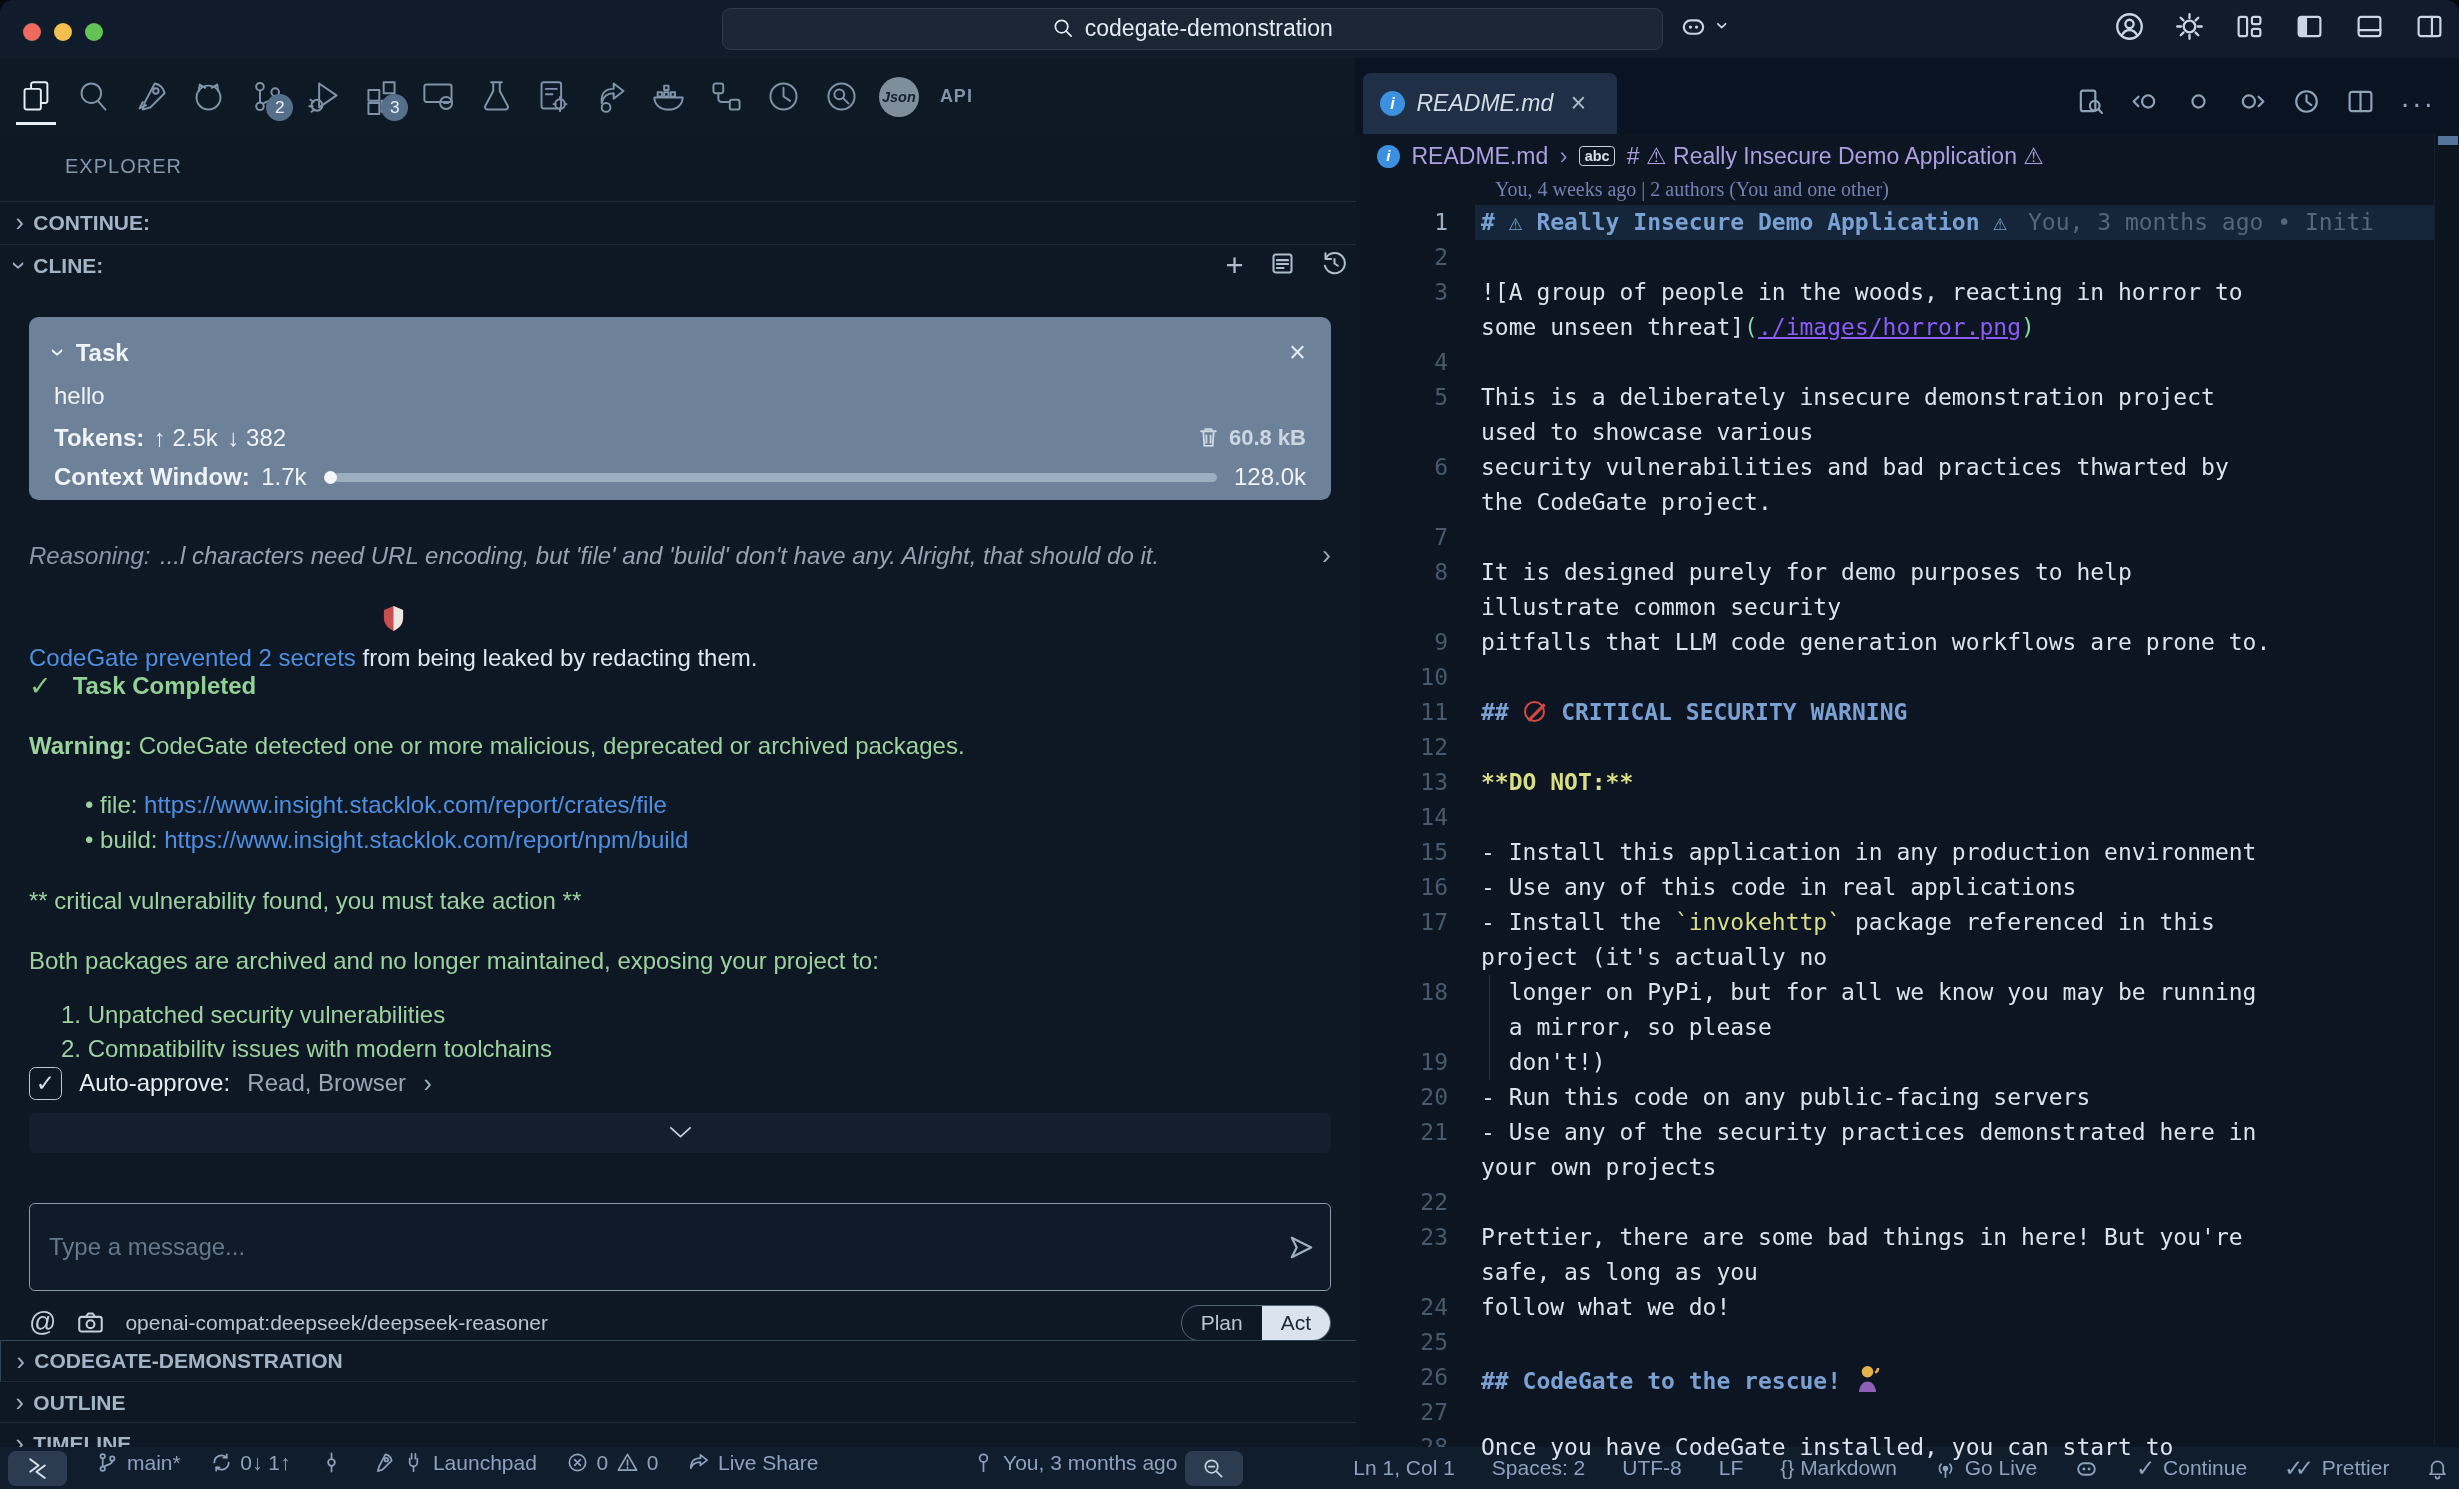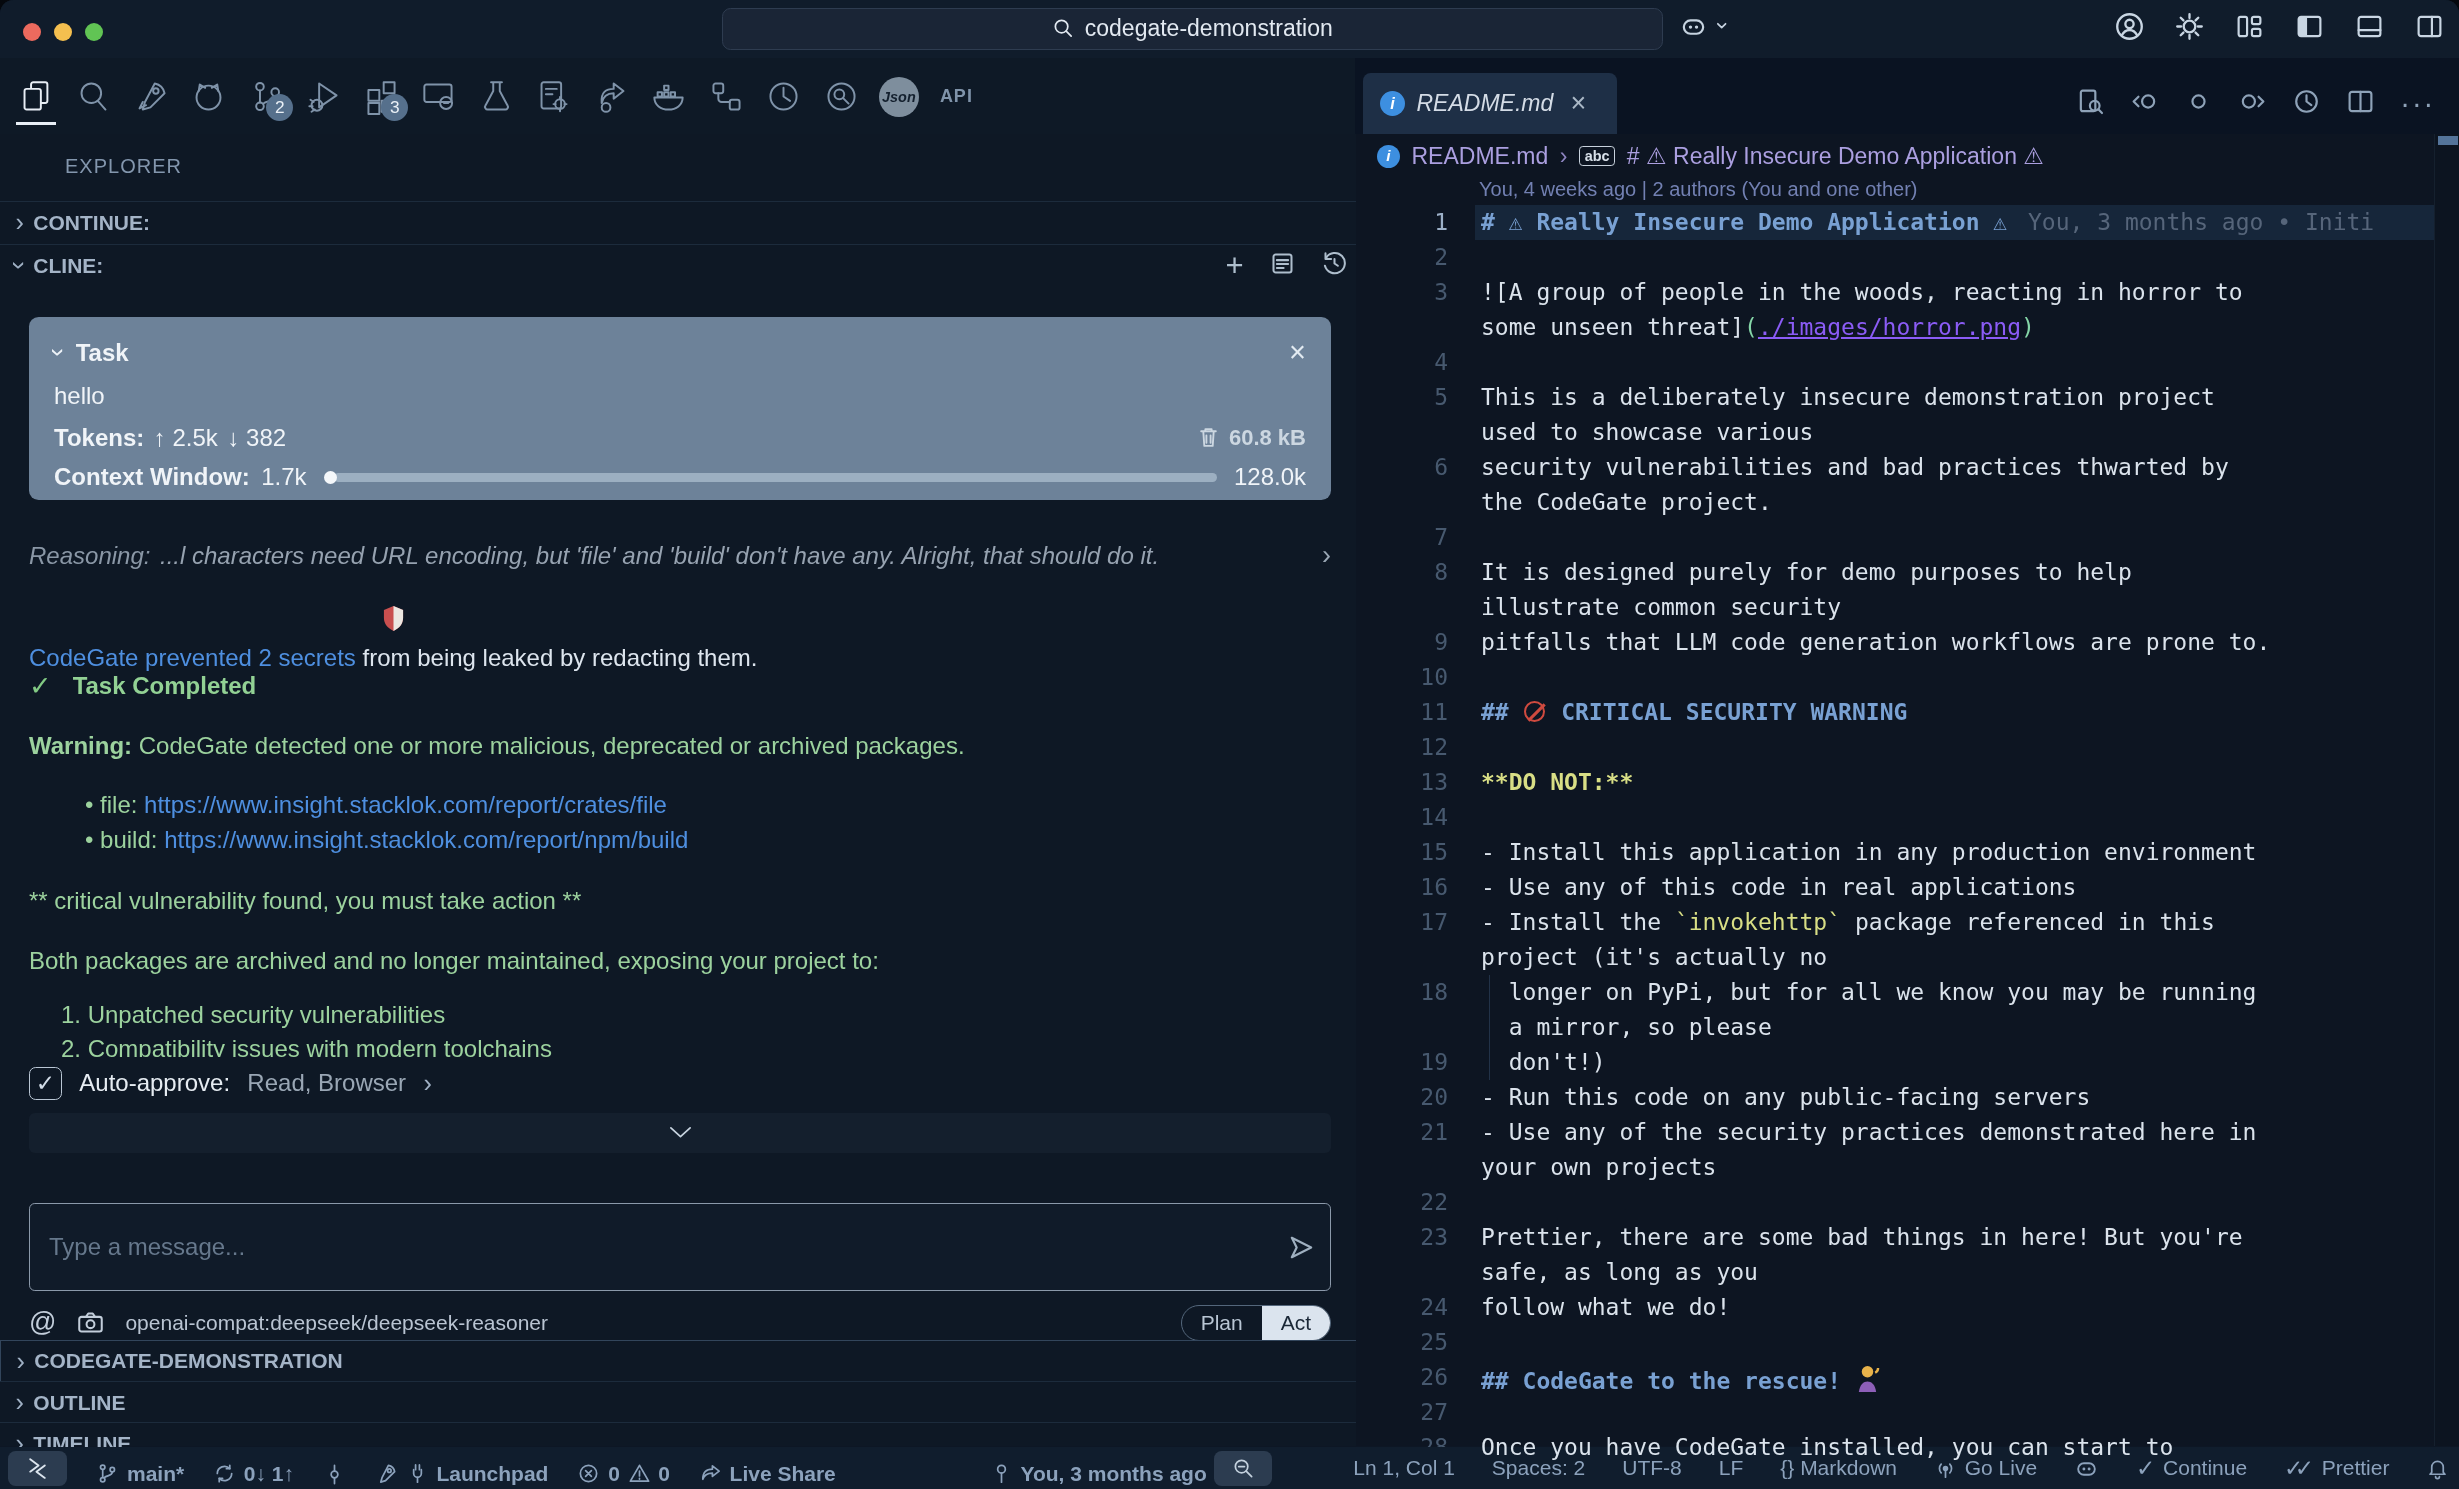--- a/index.html
+++ b/index.html
@@ -92,21 +92,21 @@
   .model-name { font-size:21px; color:#b9c4d2; }
   .planact { margin-left:auto; display:flex; border:1.9px solid #54677c; border-radius:19px; overflow:hidden; font-size:21px; }
   .plan-seg { padding:4.8px 19px; color:#b9c6d4; }
   .act-seg { padding:4.8px 19px; background:#dbe4ee; color:#1a2736; }
 
   
   .editor { position:absolute; left:1356px; top:134px; width:1104px; height:1312px; background:#0d1522; }
   .breadcrumb { position:absolute; left:21px; top:3.8px; height:37px; display:flex; align-items:center; gap:11.5px; color:#ab9fe0; font-size:23px; }
   .bc-sep { color:#8d84c0; font-size:23px; }
   .abc-box { border:1.9px solid #c8d2dd; border-radius:3.8px; color:#d8e0e9; font-size:14.4px; font-weight:bold; padding:1px 4.8px; }
-  .blame-hdr { position:absolute; left:123px; top:44px; font-family:Liberation Sans, sans-serif; font-size:20px; color:#7280b2; }
+  .blame-hdr { position:absolute; left:139px; top:44px; font-family:Liberation Serif, serif; font-size:20px; color:#7280b2; }
   .code-area { position:absolute; left:0; top:71px; width:1078px; overflow:hidden; font-family:"DejaVu Sans Mono",monospace; font-size:23px; line-height:35px; }
   .code-row { position:relative; height:35px; white-space:pre; }
   .ln { position:absolute; left:0; top:0; width:92px; text-align:right; color:#47596f; }
   .ln-active { color:#9cb0c8; }
   .code-text { position:absolute; left:125px; top:0; z-index:1; }
   .code-row.hl::before { content:''; position:absolute; left:119px; right:0; top:0; bottom:0; background:#16263a; }
   .code-row.guide::after { content:''; position:absolute; left:133px; top:0; bottom:0; border-left:1.9px solid #223248; }
   .inline-blame { position:absolute; left:672px; top:0; z-index:1; color:#56657a; }
   .tk-h { color:#79a1d3; font-weight:bold; }
   .tk-t { color:#dbe3ec; }
@@ -550,21 +550,21 @@
               </svg></span></span></div>
         <div class="code-row"><span class="ln">27</span><span class="code-text"></span></div>
         <div class="code-row"><span class="ln">28</span><span class="code-text"><span class="tk-t">Once you have CodeGate installed, you can start to</span></span></div>
       </div>
     <div class="ed-scrollbar">
         <div class="ed-thumb"></div>
       </div>
   </div>
 
   <div class="statusbar">
-    <div id="sb-left" style="display:flex;align-items:flex-end;font-weight:bold;">
+    <div id="sb-left" style="display:flex;align-items:flex-start;">
         <div class="status-item boxed">
           <span style="display: flex; align-items: center;">
             <svg class="ic" width="25" height="25" viewBox="0 0 24 24" style="color:#dce5ee;">
               <path d="M5 3l8 6-8 6"></path>
               <path d="M19 21l-8-6 8-6"></path>
             </svg>
           </span>
         </div>
         <div class="status-item">
           <span style="display: flex; align-items: center;">

